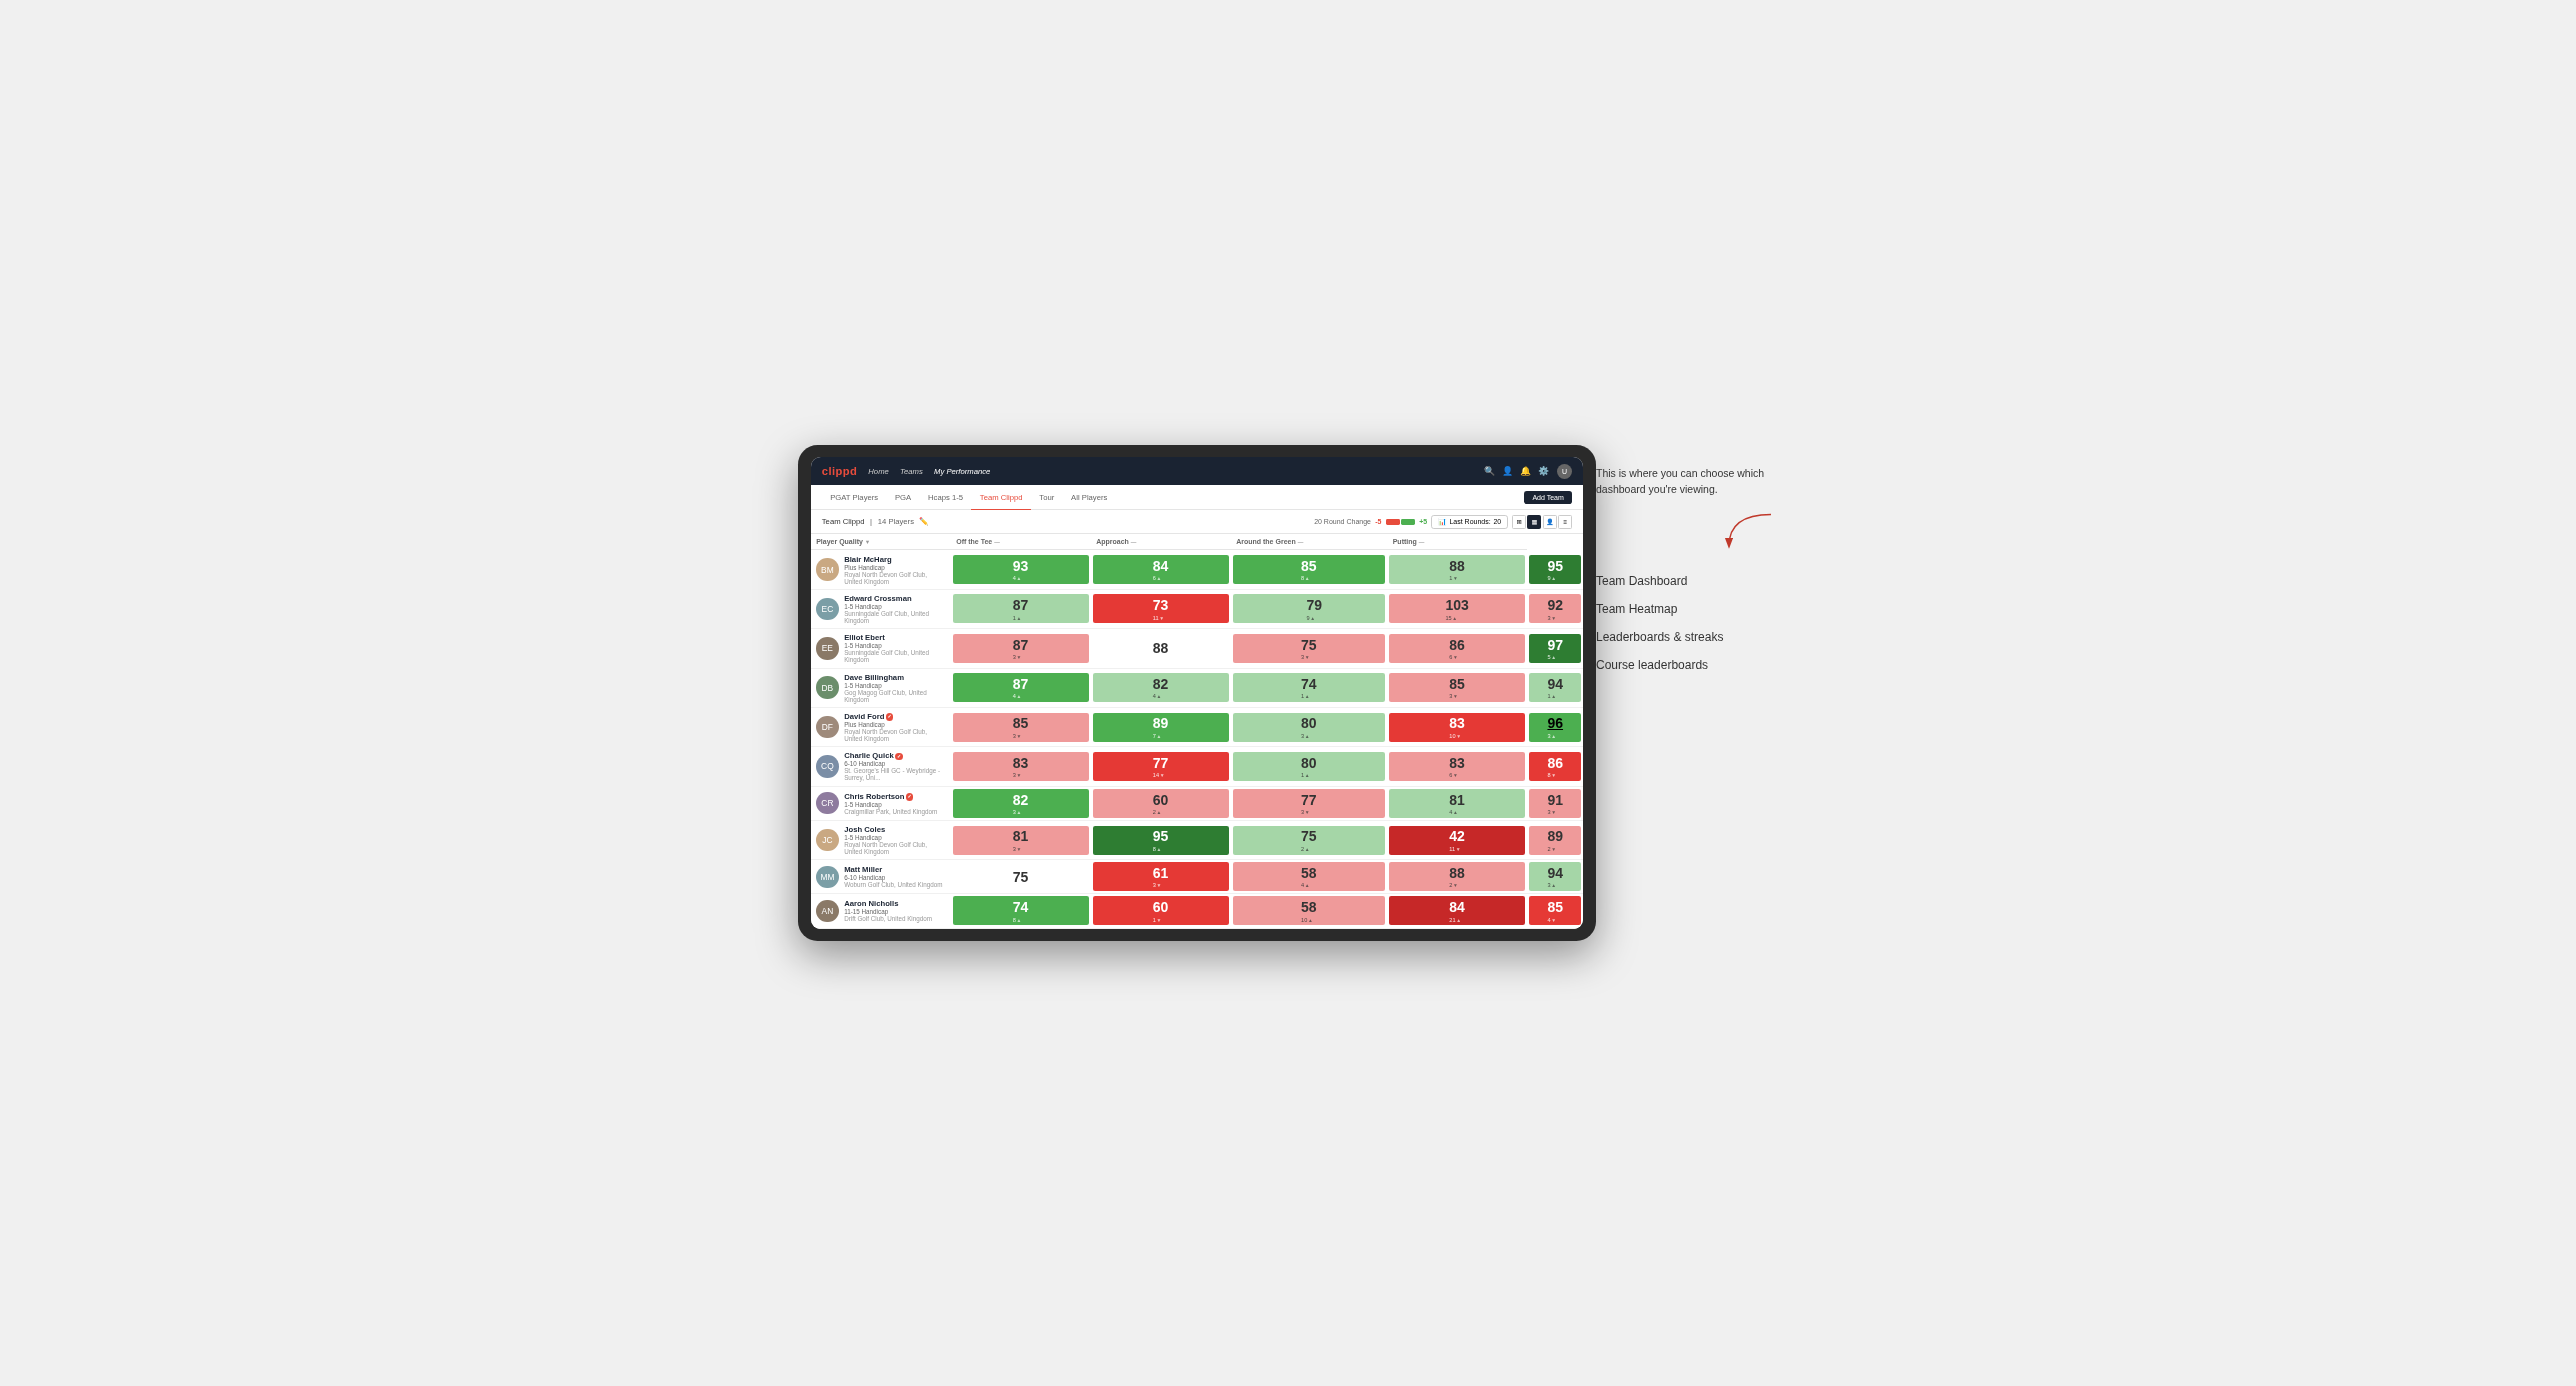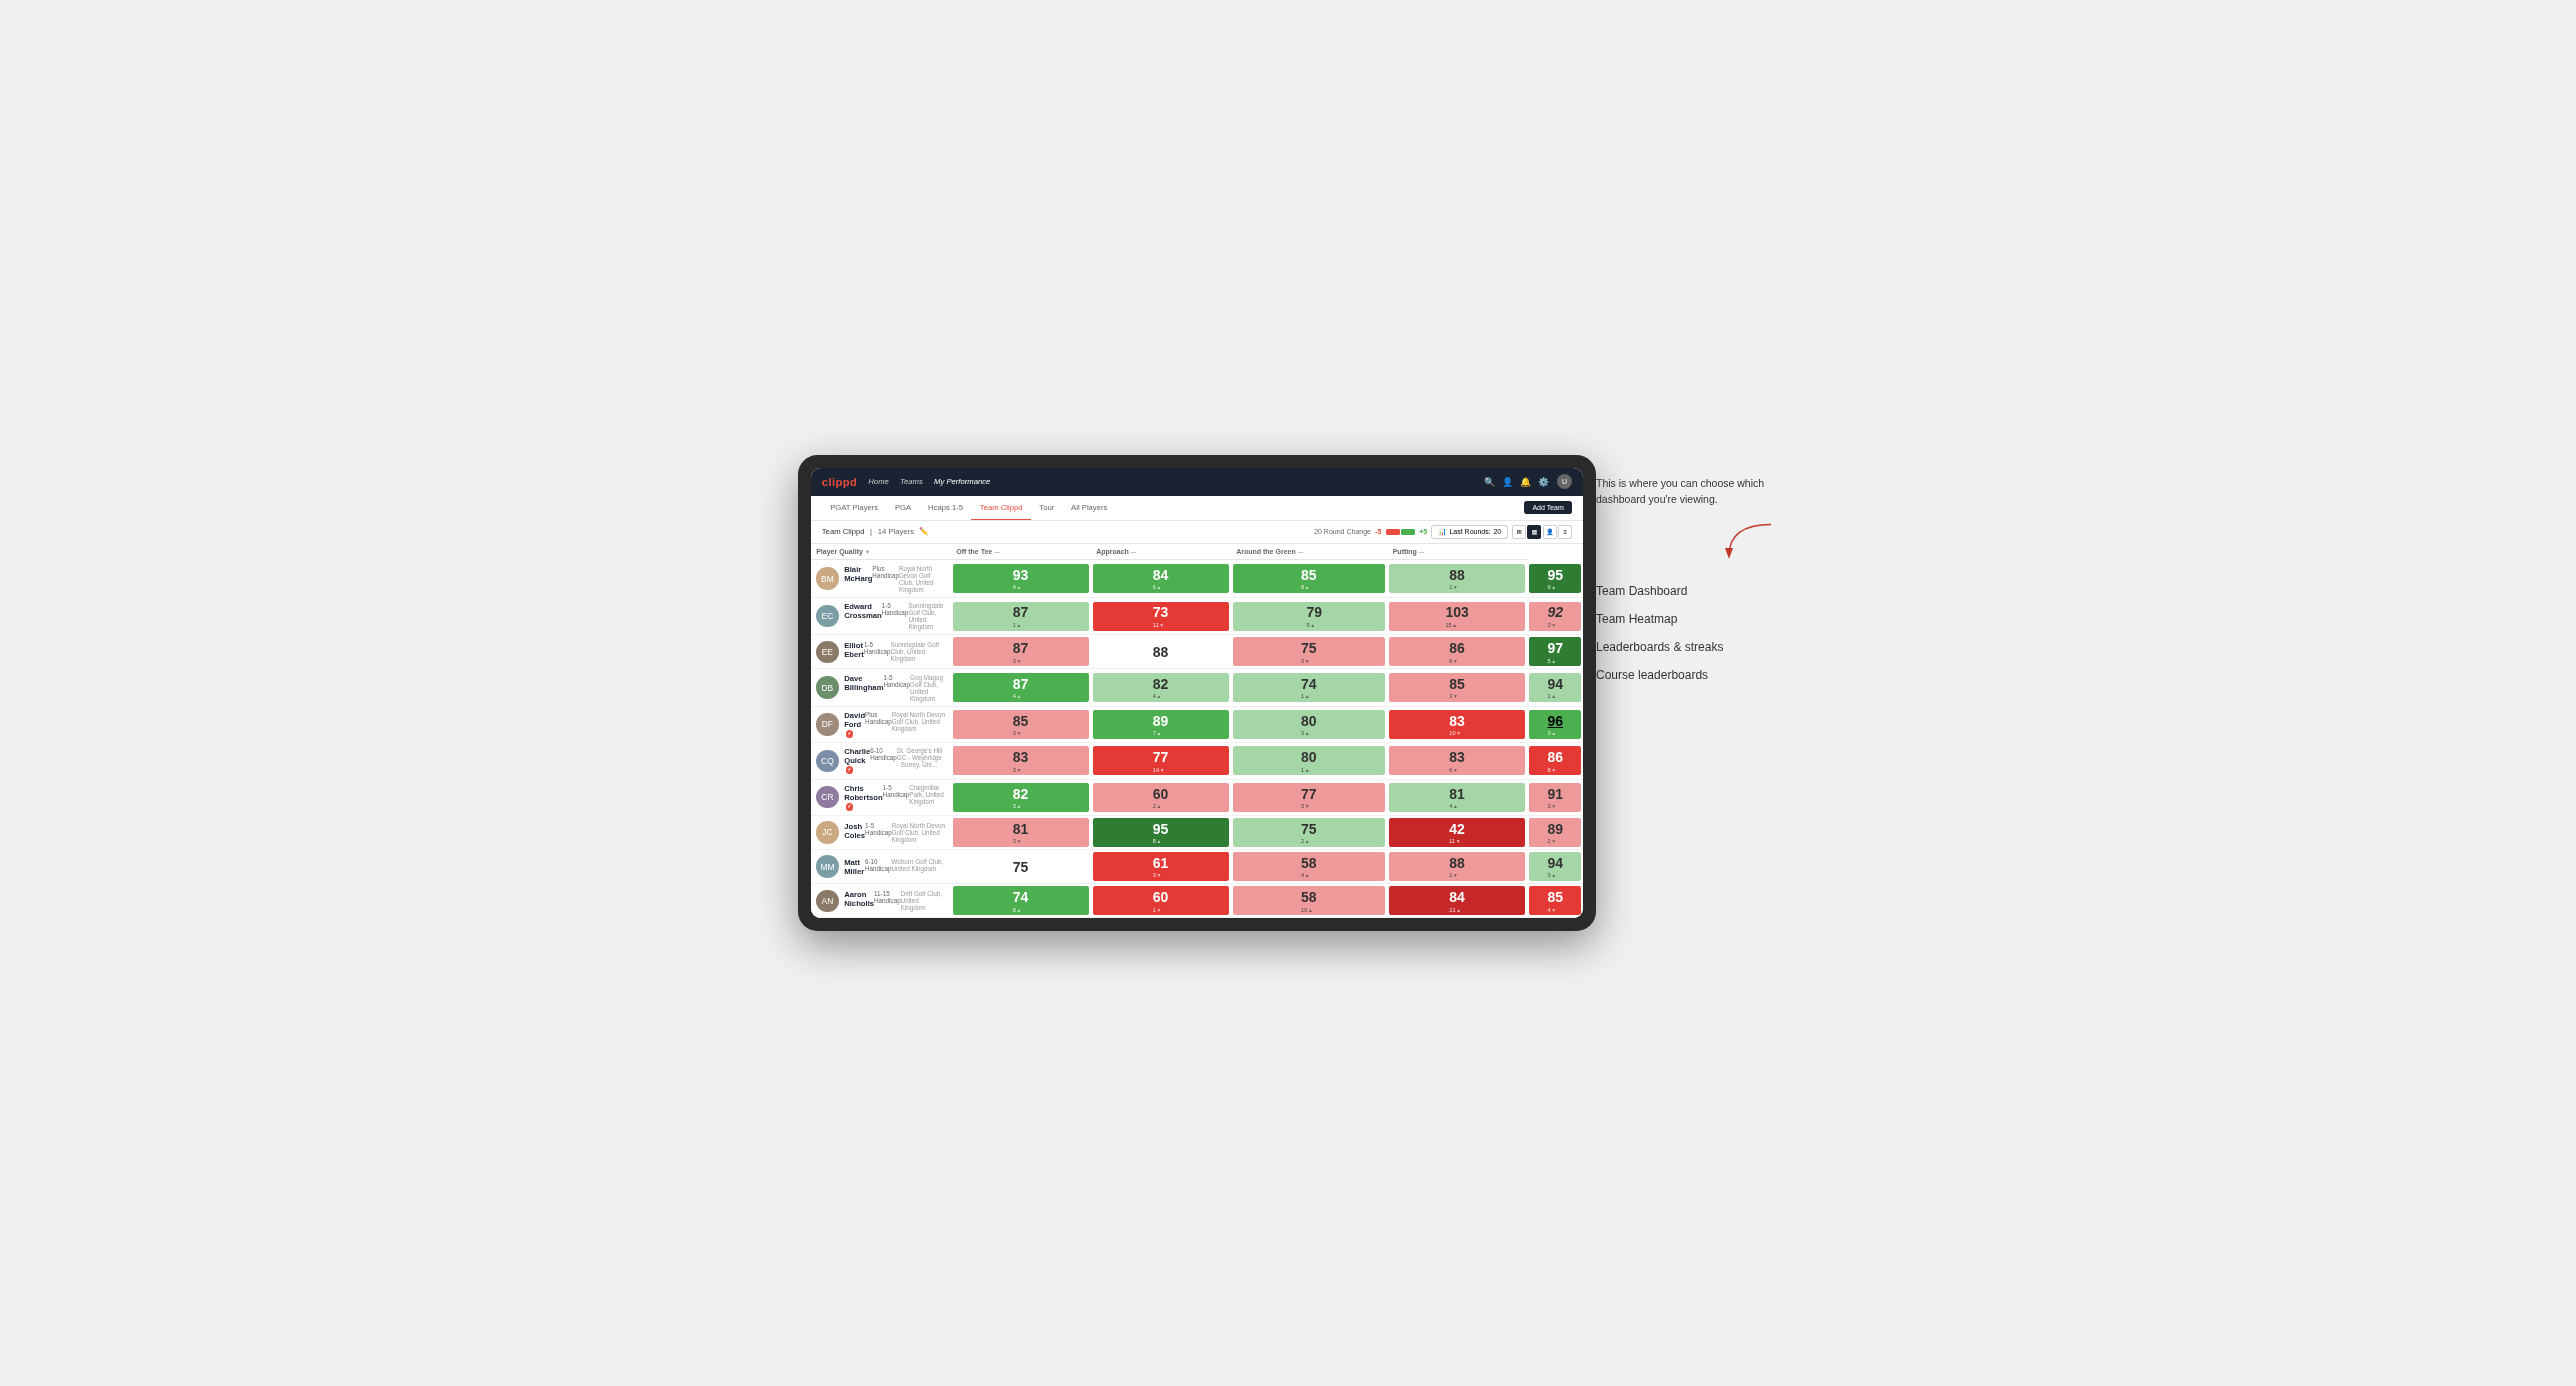--- a/index.html
+++ b/index.html
@@ -291,21 +291,21 @@
       background: linear-gradient(135deg, #c9a882, #a07850);
       display: flex;
       align-items: center;
       justify-content: center;
       font-size: 8.4px;
       color: #fff;
     }
 
     .player-info {
       display: flex;
-      flex-direction: row;
+      flex-direction: column;
     }
 
     .player-name {
       font-size: 7.7px;
       font-weight: 600;
       color: #1a2332;
     }
 
     .player-handicap {
       font-size: 6.3px;
@@ -612,21 +612,21 @@
         <div class="score-sub">
           <span class="score-main" style="color:#333;">103</span>
           <div class="score-change" style="color:#333;opacity:0.85;">
            <span>15</span>
                         <span class="arrow-up" style="color:#333;opacity:0.8"></span>
          </div>
         </div>
       </div>
     </td>
                 <td class="score-cell">
-      <div class="score-box" style="background:#ef9a9a;font-style:italic;">
+      <div class="score-box" style="background:#ef9a9a;">
         <div class="score-sub">
           <span class="score-main" style="color:#333;">92</span>
           <div class="score-change" style="color:#333;opacity:0.85;">
            <span>3</span>
                         <span class="arrow-down" style="color:#333;opacity:0.8"></span>
          </div>
         </div>
       </div>
     </td>
               </tr>

